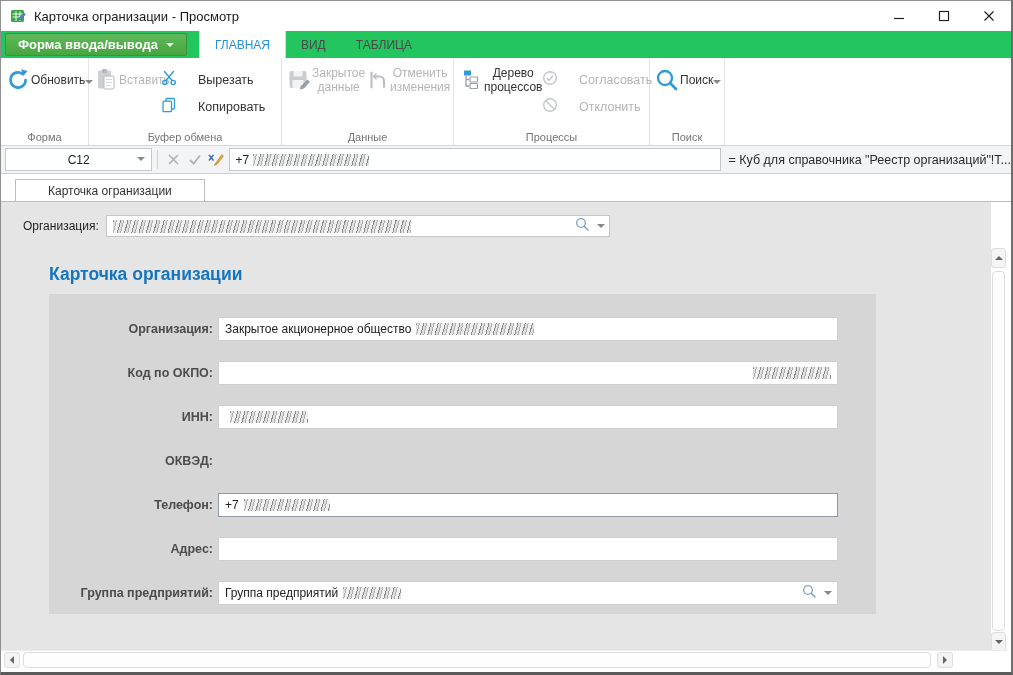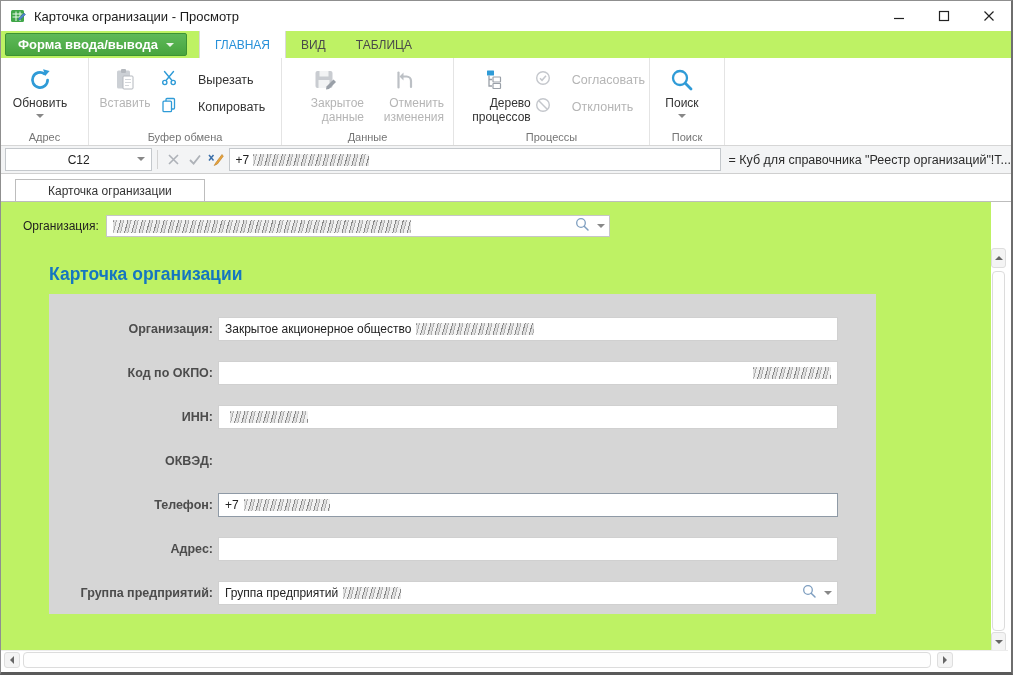--- a/index.html
+++ b/index.html
@@ -7,36 +7,36 @@
     border:1px solid #8f8f8f;border-right:2px solid #6e6e6e;border-bottom:3px solid #5a5a5a;overflow:hidden;}
 
   
   .titlebar{position:absolute;left:0;top:0;right:0;height:30px;display:flex;align-items:center;background:#fff;}
   .app-icon{margin-left:9px;display:inline-flex;}
   .title-text{margin-left:8px;font-size:13px;color:#1b1b1b;}
   .win-controls{margin-left:auto;display:flex;height:30px;}
   .wc{width:45px;height:30px;display:flex;align-items:center;justify-content:center;cursor:default;}
 
   
-  .tabrow{position:absolute;left:0;top:30px;right:0;height:27px;background:#bef264;display:flex;align-items:center;}
+  .tabrow{position:absolute;left:0;top:30px;right:0;height:27px;background:#22c55e;display:flex;align-items:center;}
   .app-btn{margin-left:4px;height:23px;padding:0 12px;display:inline-flex;align-items:center;gap:8px;
     background:linear-gradient(#5fb95a,#47a53e);border:1px solid #3d9334;border-radius:2px;
     color:#fff;font-weight:bold;font-size:13px;font-family:inherit;cursor:default;}
   .caret{width:0;height:0;border-left:4px solid transparent;border-right:4px solid transparent;border-top:4px solid #888;}
   .caret.white{border-top-color:#e9f5e7;}
   .tabs{display:flex;margin-left:12px;height:27px;align-items:stretch;}
   .rtab{display:flex;align-items:center;padding:0 15px;font-size:12px;color:#4a4a4a;cursor:default;}
   .rtab.active{color:#2790d9;background:#fff;border-left:1px solid #dadada;border-right:1px solid #dadada;}
 
   
   .ribbon{position:absolute;left:0;top:57px;right:0;height:87px;background:#fff;border-bottom:1px solid #d6d6d6;display:flex;}
   .group{position:relative;border-right:1px solid #e4e4e4;display:flex;align-items:flex-start;padding:3px 4px 16px 4px;}
   .glabel{position:absolute;left:0;right:0;bottom:2px;text-align:center;font-size:11px;color:#757575;}
-  .bigbtn{display:flex;flex-direction:column;align-items:center;padding-top:3px;font-size:12px;line-height:1.15;
-    text-align:right;color:#333;cursor:default;}
+  .bigbtn{display:flex;align-items:center;padding-top:3px;font-size:12px;line-height:1.15;
+    text-align:center;color:#333;cursor:default;}
   .bigbtn .bicon{height:32px;display:flex;align-items:center;justify-content:center;}
   .bigbtn .blabel{margin-top:1px;}
   .bigbtn .caret{margin-top:3px;}
   .smallcol{display:flex;flex-direction:column;gap:8px;padding-top:9px;padding-left:4px;}
   .smallbtn{display:flex;align-items:center;gap:21px;font-size:12.5px;color:#333;cursor:default;white-space:nowrap;}
   .dis{color:#b5b5b5;}
 
   
   .fxbar{position:absolute;left:0;top:145px;right:0;height:27px;background:#f3f4f5;border-bottom:1px solid #cfcfcf;
     display:flex;align-items:center;}
@@ -49,21 +49,21 @@
     align-items:center;padding-left:6px;font-size:12px;color:#222;gap:4px;}
   .fxhint{margin-left:7px;font-size:12.5px;color:#2b2b2b;white-space:nowrap;}
 
   
   .doctabs{position:absolute;left:0;top:173px;right:0;height:27px;background:#fff;border-bottom:1px solid #bdbdbd;}
   .doctab{position:absolute;left:14px;top:5px;height:22px;box-sizing:border-box;background:#fff;
     border:1px solid #bdbdbd;border-bottom:none;padding:0 32px;display:flex;align-items:center;
     font-size:12px;color:#333;z-index:2;}
 
   
-  .content{position:absolute;left:0;top:201px;width:992px;height:451px;background:#bef264;}
+  .content{position:absolute;left:0;top:201px;width:992px;height:451px;background:#e5e5e5;}
   .org-row{position:absolute;left:22px;top:13px;display:flex;align-items:center;}
   .org-label{font-size:12px;color:#1f1f1f;margin-right:7px;}
   .combo{position:relative;width:504px;height:22px;box-sizing:border-box;background:#fff;border:1px solid #c6c6c6;
     display:flex;align-items:center;padding-left:6px;}
   .combo .picker{position:absolute;right:4px;top:0;bottom:0;display:flex;align-items:center;gap:7px;}
 
   .form-title{position:absolute;left:48px;top:62px;font-size:17.5px;font-weight:bold;color:#1576c0;}
   .panel{position:absolute;left:48px;top:92px;width:827px;height:320px;background:#d6d6d6;box-sizing:border-box;padding-top:23px;}
   .frow{display:flex;align-items:center;margin-bottom:20px;height:24px;}
   .flabel{width:164px;text-align:right;font-size:12.5px;font-weight:bold;color:#4c4c4c;flex:none;}
@@ -141,21 +141,21 @@
       <div class="bigbtn" style="width:70px;">
         <span class="bicon">
           <svg width="26" height="26" viewBox="0 0 26 26">
             <path d="M20.6 13a7.6 7.6 0 1 1-3.2-6.2" fill="none" stroke="#2f9bd7" stroke-width="2.7" stroke-linecap="round"></path>
             <polygon points="16.1,2.2 22.6,3.9 18.2,9.1" fill="#2f9bd7"></polygon>
           </svg>
         </span>
         <span class="blabel">Обновить</span>
         <i class="caret"></i>
       </div>
-      <span class="glabel">Адрес</span>
+      <span class="glabel">Форма</span>
     </div>
 
     <div class="group" style="width:184px;">
       <div class="bigbtn dis" style="width:64px;">
         <span class="bicon">
           <svg width="26" height="26" viewBox="0 0 26 26">
             <rect x="5" y="3.5" width="13" height="18" rx="1.5" fill="#ccd0d5"></rect>
             <rect x="9" y="2" width="5" height="4" rx="1" fill="#b4b8be"></rect>
             <rect x="11" y="9" width="10" height="13" rx="1" fill="#fff" stroke="#b4b8be"></rect>
             <path d="M13 12.5h6M13 15.5h6M13 18.5h4" stroke="#d4d7db" stroke-width="1"></path>

